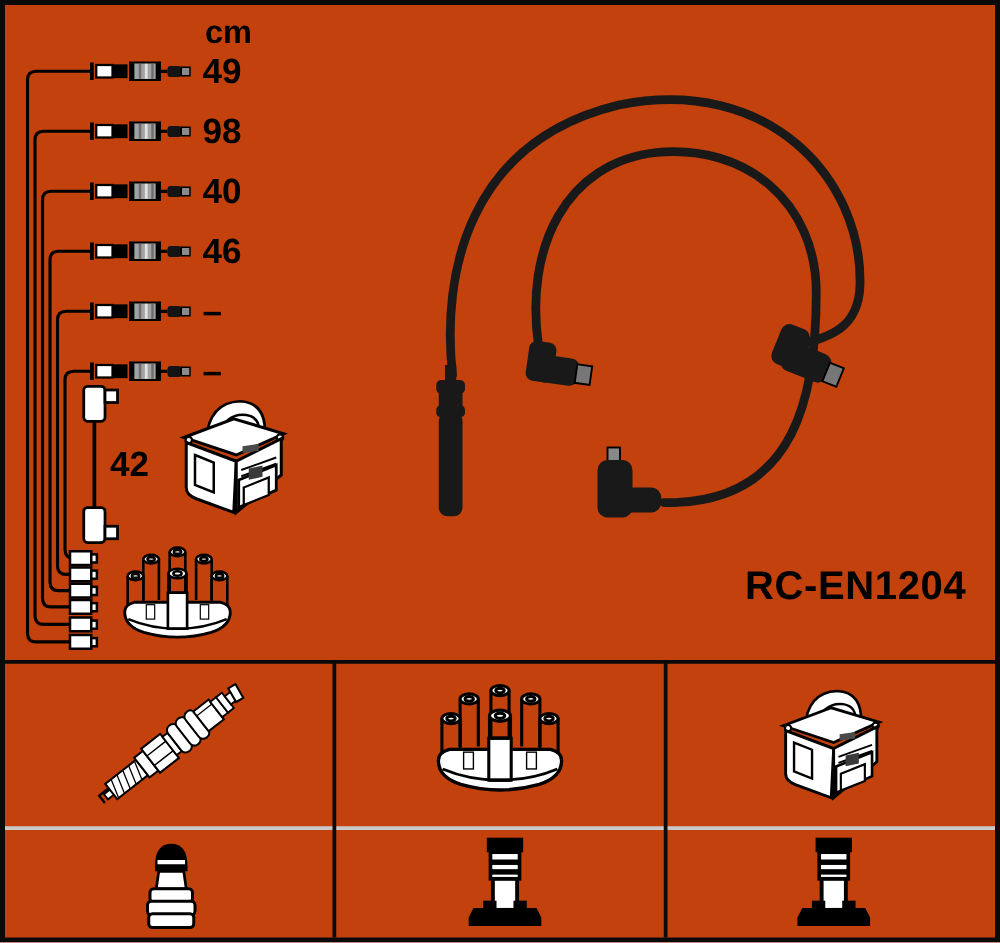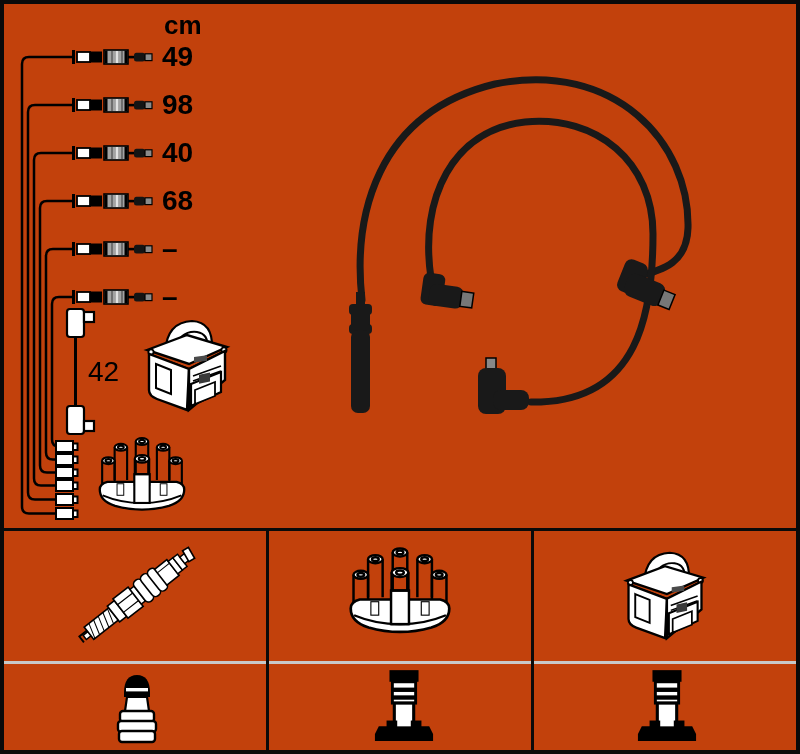--- a/index.html
+++ b/index.html
@@ -4,21 +4,21 @@
 <style>
   html,body{margin:0;padding:0;background:#e8e8e8;}
   .stage{
     position:relative;width:800px;height:754px;background:#c2410c;overflow:hidden;
     font-family:"Liberation Sans", sans-serif;color:#000;
   }
   .frame{position:absolute;left:0;top:0;right:0;bottom:0;border:4px solid #0a0a0a;pointer-events:none;z-index:30;}
   .abs{position:absolute;}
   .unit-label{position:absolute;left:164px;top:10px;font-size:26px;font-weight:bold;}
   .len-label{position:absolute;left:162px;font-size:28px;font-weight:bold;line-height:28px;white-space:nowrap;}
-  .coil-wire-label{position:absolute;left:88px;top:358px;font-size:28px;font-weight:normal;line-height:28px;}
+  .coil-wire-label{position:absolute;left:88px;top:358px;font-size:28px;font-weight:bold;line-height:28px;}
   .product-block{position:absolute;right:27px;top:450px;text-align:right;line-height:1.18;}
   .part-number{font-size:32px;font-weight:bold;letter-spacing:.5px;}
   .stock-number{font-size:23px;font-weight:bold;letter-spacing:.3px;}
   .grid-top{position:absolute;left:0;right:0;top:528px;height:3px;background:#0a0a0a;z-index:10;}
   .grid-vert{position:absolute;top:528px;bottom:4px;width:3px;background:#0a0a0a;z-index:10;}
   .grid-vert.v1{left:266px;}
   .grid-vert.v2{left:531px;}
   .grid-hdiv{position:absolute;left:4px;right:4px;top:661px;height:3px;background:#c9c9c9;z-index:9;}
   svg{display:block;}
 </style>
@@ -200,21 +200,21 @@
   <svg class="abs" style="left:71px;top:239px" width="82" height="20" viewBox="0 0 82 20">
       <use href="#g-conn"></use>
     </svg>
   <svg class="abs" style="left:71px;top:287px" width="82" height="20" viewBox="0 0 82 20">
       <use href="#g-conn"></use>
     </svg>
 
   <span class="len-label" style="top:43px">49</span>
   <span class="len-label" style="top:91px">98</span>
   <span class="len-label" style="top:139px">40</span>
-  <span class="len-label" style="top:187px">68</span>
+  <span class="len-label" style="top:187px">46</span>
   <span class="len-label" style="top:235px">–</span>
   <span class="len-label" style="top:283px">–</span>
 
   <span class="coil-wire-label">42</span>
 
   <svg class="abs" style="left:137px;top:310px" width="100" height="110" viewBox="0 0 100 110">
       <use href="#g-coil"></use>
     </svg>
   <svg class="abs" style="left:94px;top:430px" width="96" height="96" viewBox="0 0 100 100">
       <use href="#g-cap"></use>
@@ -247,20 +247,21 @@
     </g>
 
     <g>
       <rect x="151" y="300" width="10" height="14" fill="#888" stroke="#000" stroke-width="1.5"></rect>
       <rect x="143" y="310" width="28" height="46" rx="8" fill="#191919"></rect>
       <rect x="158" y="332" width="36" height="20" rx="8" fill="#191919"></rect>
     </g>
   </svg>
 
   <div class="product-block">
+    <div class="part-number">RC-EN1204</div>
   </div>
 
   <div class="grid-top"></div>
   <div class="grid-vert v1"></div>
   <div class="grid-vert v2"></div>
   <div class="grid-hdiv"></div>
 
   <svg class="abs" style="left:64px;top:534px" width="144" height="124" viewBox="0 0 144 124">
     <g transform="translate(72,62) rotate(-38) scale(0.74) translate(-97,-30)">
         <use href="#g-plug"></use>

